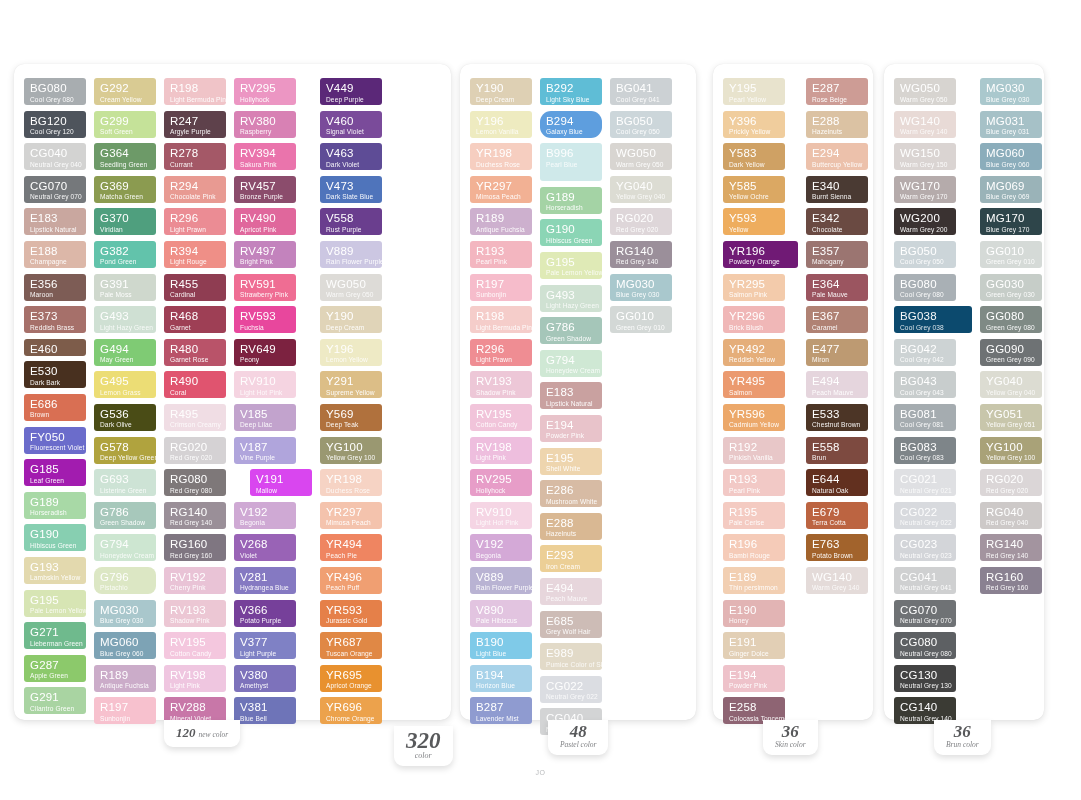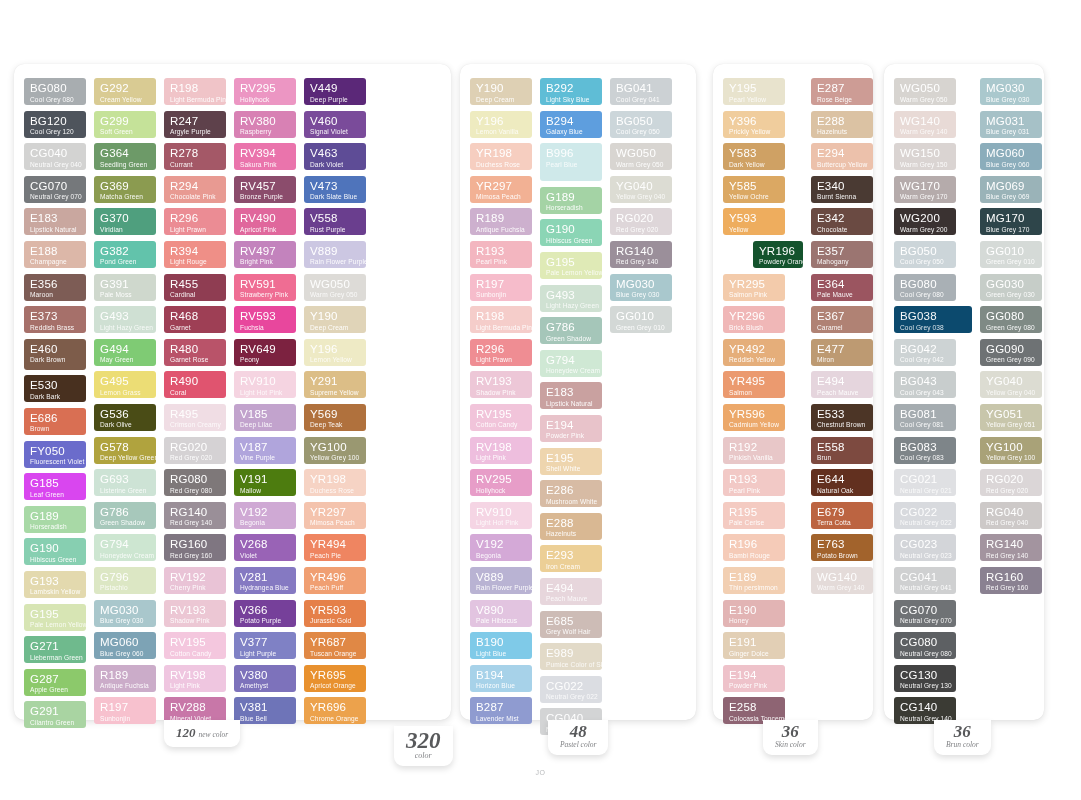--- a/index.html
+++ b/index.html
@@ -143,37 +143,37 @@
               <span class="nm">Champagne</span>
             </div>
             <div class="sw lt" style="background: rgb(125, 92, 85); width: 62px; height: 27px;">
               <span class="code">E356</span>
               <span class="nm">Maroon</span>
             </div>
             <div class="sw lt" style="background: rgb(166, 112, 106); width: 62px; height: 27px;">
               <span class="code">E373</span>
               <span class="nm">Reddish Brass</span>
             </div>
-            <div class="sw lt" style="background: rgb(125, 92, 74); width: 62px; height: 31px;">
+            <div class="sw lt" style="background: rgb(125, 92, 74); width: 62px; height: 17px;">
               <span class="code">E460</span>
               <span class="nm">Dark Brown</span>
             </div>
             <div class="sw lt" style="background: rgb(72, 48, 31); width: 62px; height: 27px;">
               <span class="code">E530</span>
               <span class="nm">Dark Bark</span>
             </div>
             <div class="sw lt" style="background: rgb(217, 111, 83); width: 62px; height: 27px;">
               <span class="code">E686</span>
               <span class="nm">Brown</span>
             </div>
             <div class="sw lt" style="background: rgb(107, 108, 203); width: 62px; height: 27px;">
               <span class="code">FY050</span>
               <span class="nm">Fluorescent Violet</span>
             </div>
-            <div class="sw lt" style="background: #d946ef; width: 62px; height: 27px;">
+            <div class="sw lt" style="background: #a21caf; width: 62px; height: 27px;">
               <span class="code">G185</span>
               <span class="nm">Leaf Green</span>
             </div>
             <div class="sw lt" style="background: rgb(168, 217, 166); width: 62px; height: 27px;">
               <span class="code">G189</span>
               <span class="nm">Horseradish</span>
             </div>
             <div class="sw lt" style="background: rgb(135, 207, 177); width: 62px; height: 27px;">
               <span class="code">G190</span>
               <span class="nm">Hibiscus Green</span>
@@ -253,21 +253,21 @@
               <span class="nm" style="opacity: 0.85;">Listerine Green</span>
             </div>
             <div class="sw lt" style="background: rgb(167, 200, 187); width: 62px; height: 27px;">
               <span class="code">G786</span>
               <span class="nm">Green Shadow</span>
             </div>
             <div class="sw lt" style="background: rgb(205, 230, 209); width: 62px; height: 27px;">
               <span class="code" style="opacity: 0.96;">G794</span>
               <span class="nm" style="opacity: 0.85;">Honeydew Cream</span>
             </div>
-            <div class="sw lt" style="background: rgb(220, 231, 196); width: 62px; height: 27px;">
+            <div class="sw lt" style="background: rgb(220, 231, 196); width: 62px; height: 27px; border-radius: 8px;">
               <span class="code" style="opacity: 0.96;">G796</span>
               <span class="nm" style="opacity: 0.85;">Pistachio</span>
             </div>
             <div class="sw lt" style="background: rgb(169, 199, 204); width: 62px; height: 27px;">
               <span class="code">MG030</span>
               <span class="nm">Blue Grey 030</span>
             </div>
             <div class="sw lt" style="background: rgb(125, 163, 181); width: 62px; height: 27px;">
               <span class="code">MG060</span>
               <span class="nm">Blue Grey 060</span>
@@ -405,21 +405,21 @@
               <span class="nm" style="opacity: 0.85;">Light Hot Pink</span>
             </div>
             <div class="sw lt" style="background: rgb(194, 163, 205); width: 62px; height: 27px;">
               <span class="code">V185</span>
               <span class="nm">Deep Lilac</span>
             </div>
             <div class="sw lt" style="background: rgb(176, 165, 220); width: 62px; height: 27px;">
               <span class="code">V187</span>
               <span class="nm">Vine Purple</span>
             </div>
-            <div class="sw lt" style="background: #4d7c0f; width: 62px; height: 27px;">
+            <div class="sw lt" style="background: #d946ef; width: 62px; height: 27px; margin-left: 16px;">
               <span class="code">V191</span>
               <span class="nm">Mallow</span>
             </div>
             <div class="sw lt" style="background: rgb(207, 169, 212); width: 62px; height: 27px;">
               <span class="code">V192</span>
               <span class="nm">Begonia</span>
             </div>
             <div class="sw lt" style="background: rgb(153, 99, 182); width: 62px; height: 27px;">
               <span class="code">V268</span>
               <span class="nm">Violet</span>
@@ -616,21 +616,21 @@
             <div class="sw lt" style="background: rgb(143, 155, 208); width: 62px; height: 27px;">
               <span class="code">B287</span>
               <span class="nm">Lavender Mist</span>
             </div>
           </div>
           <div class="col" style="gap: 5.6px;">
             <div class="sw lt" style="background: rgb(95, 189, 214); width: 62px; height: 27px;">
               <span class="code">B292</span>
               <span class="nm">Light Sky Blue</span>
             </div>
-            <div class="sw lt" style="background: rgb(94, 158, 222); width: 62px; height: 27px;">
+            <div class="sw lt" style="background: rgb(94, 158, 222); width: 62px; height: 27px; border-radius: 11px;">
               <span class="code">B294</span>
               <span class="nm">Galaxy Blue</span>
             </div>
             <div class="sw lt" style="background: rgb(207, 233, 234); width: 62px; height: 38px;">
               <span class="code" style="opacity: 0.96;">B996</span>
               <span class="nm" style="opacity: 0.85;">Pearl Blue</span>
             </div>
             <div class="sw lt" style="background: rgb(164, 211, 165); width: 62px; height: 27px;">
               <span class="code">G189</span>
               <span class="nm">Horseradish</span>
@@ -756,21 +756,21 @@
               <span class="nm">Dark Yellow</span>
             </div>
             <div class="sw lt" style="background: rgb(219, 168, 99); width: 62px; height: 27px;">
               <span class="code">Y585</span>
               <span class="nm">Yellow Ochre</span>
             </div>
             <div class="sw lt" style="background: rgb(238, 173, 94); width: 62px; height: 27px;">
               <span class="code">Y593</span>
               <span class="nm">Yellow</span>
             </div>
-            <div class="sw lt" style="background: #14532d; width: 50px; height: 27px; margin-left: 30px;">
+            <div class="sw lt" style="background: #701a75; width: 75px; height: 27px;">
               <span class="code">YR196</span>
               <span class="nm">Powdery Orange</span>
             </div>
             <div class="sw lt" style="background: rgb(243, 203, 171); width: 62px; height: 27px;">
               <span class="code">YR295</span>
               <span class="nm">Salmon Pink</span>
             </div>
             <div class="sw lt" style="background: rgb(240, 183, 183); width: 62px; height: 27px;">
               <span class="code">YR296</span>
               <span class="nm">Brick Blush</span>

